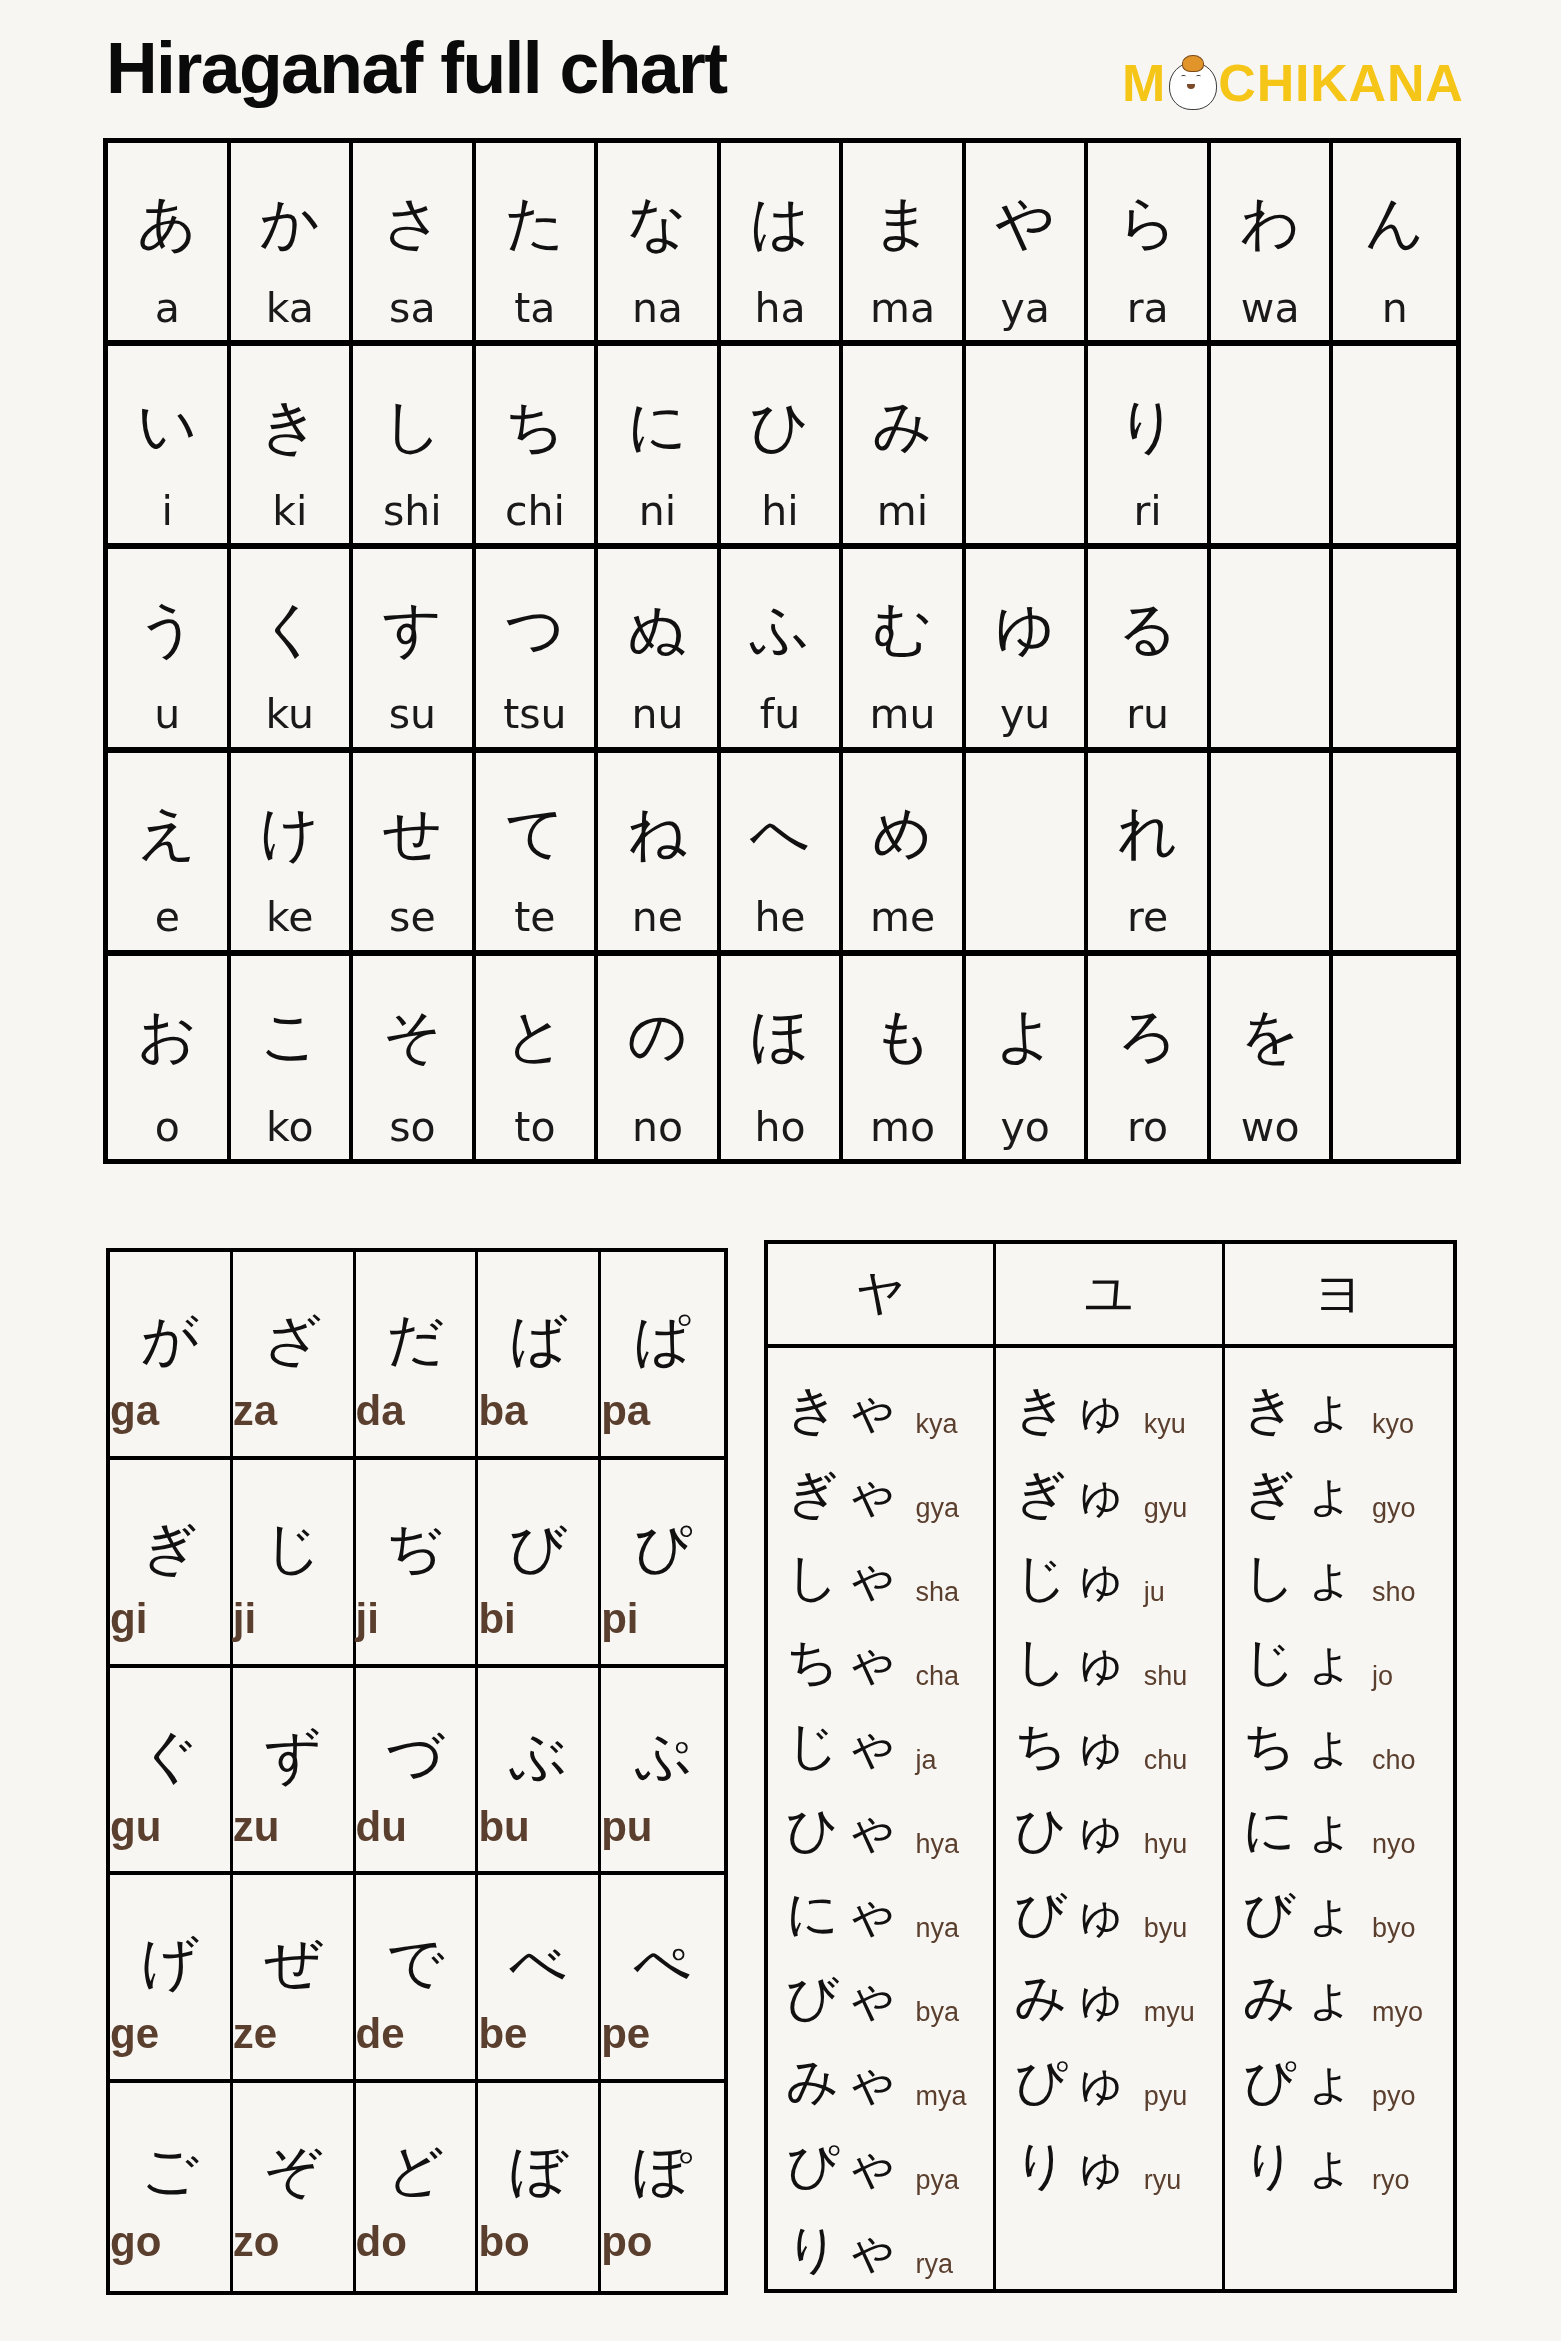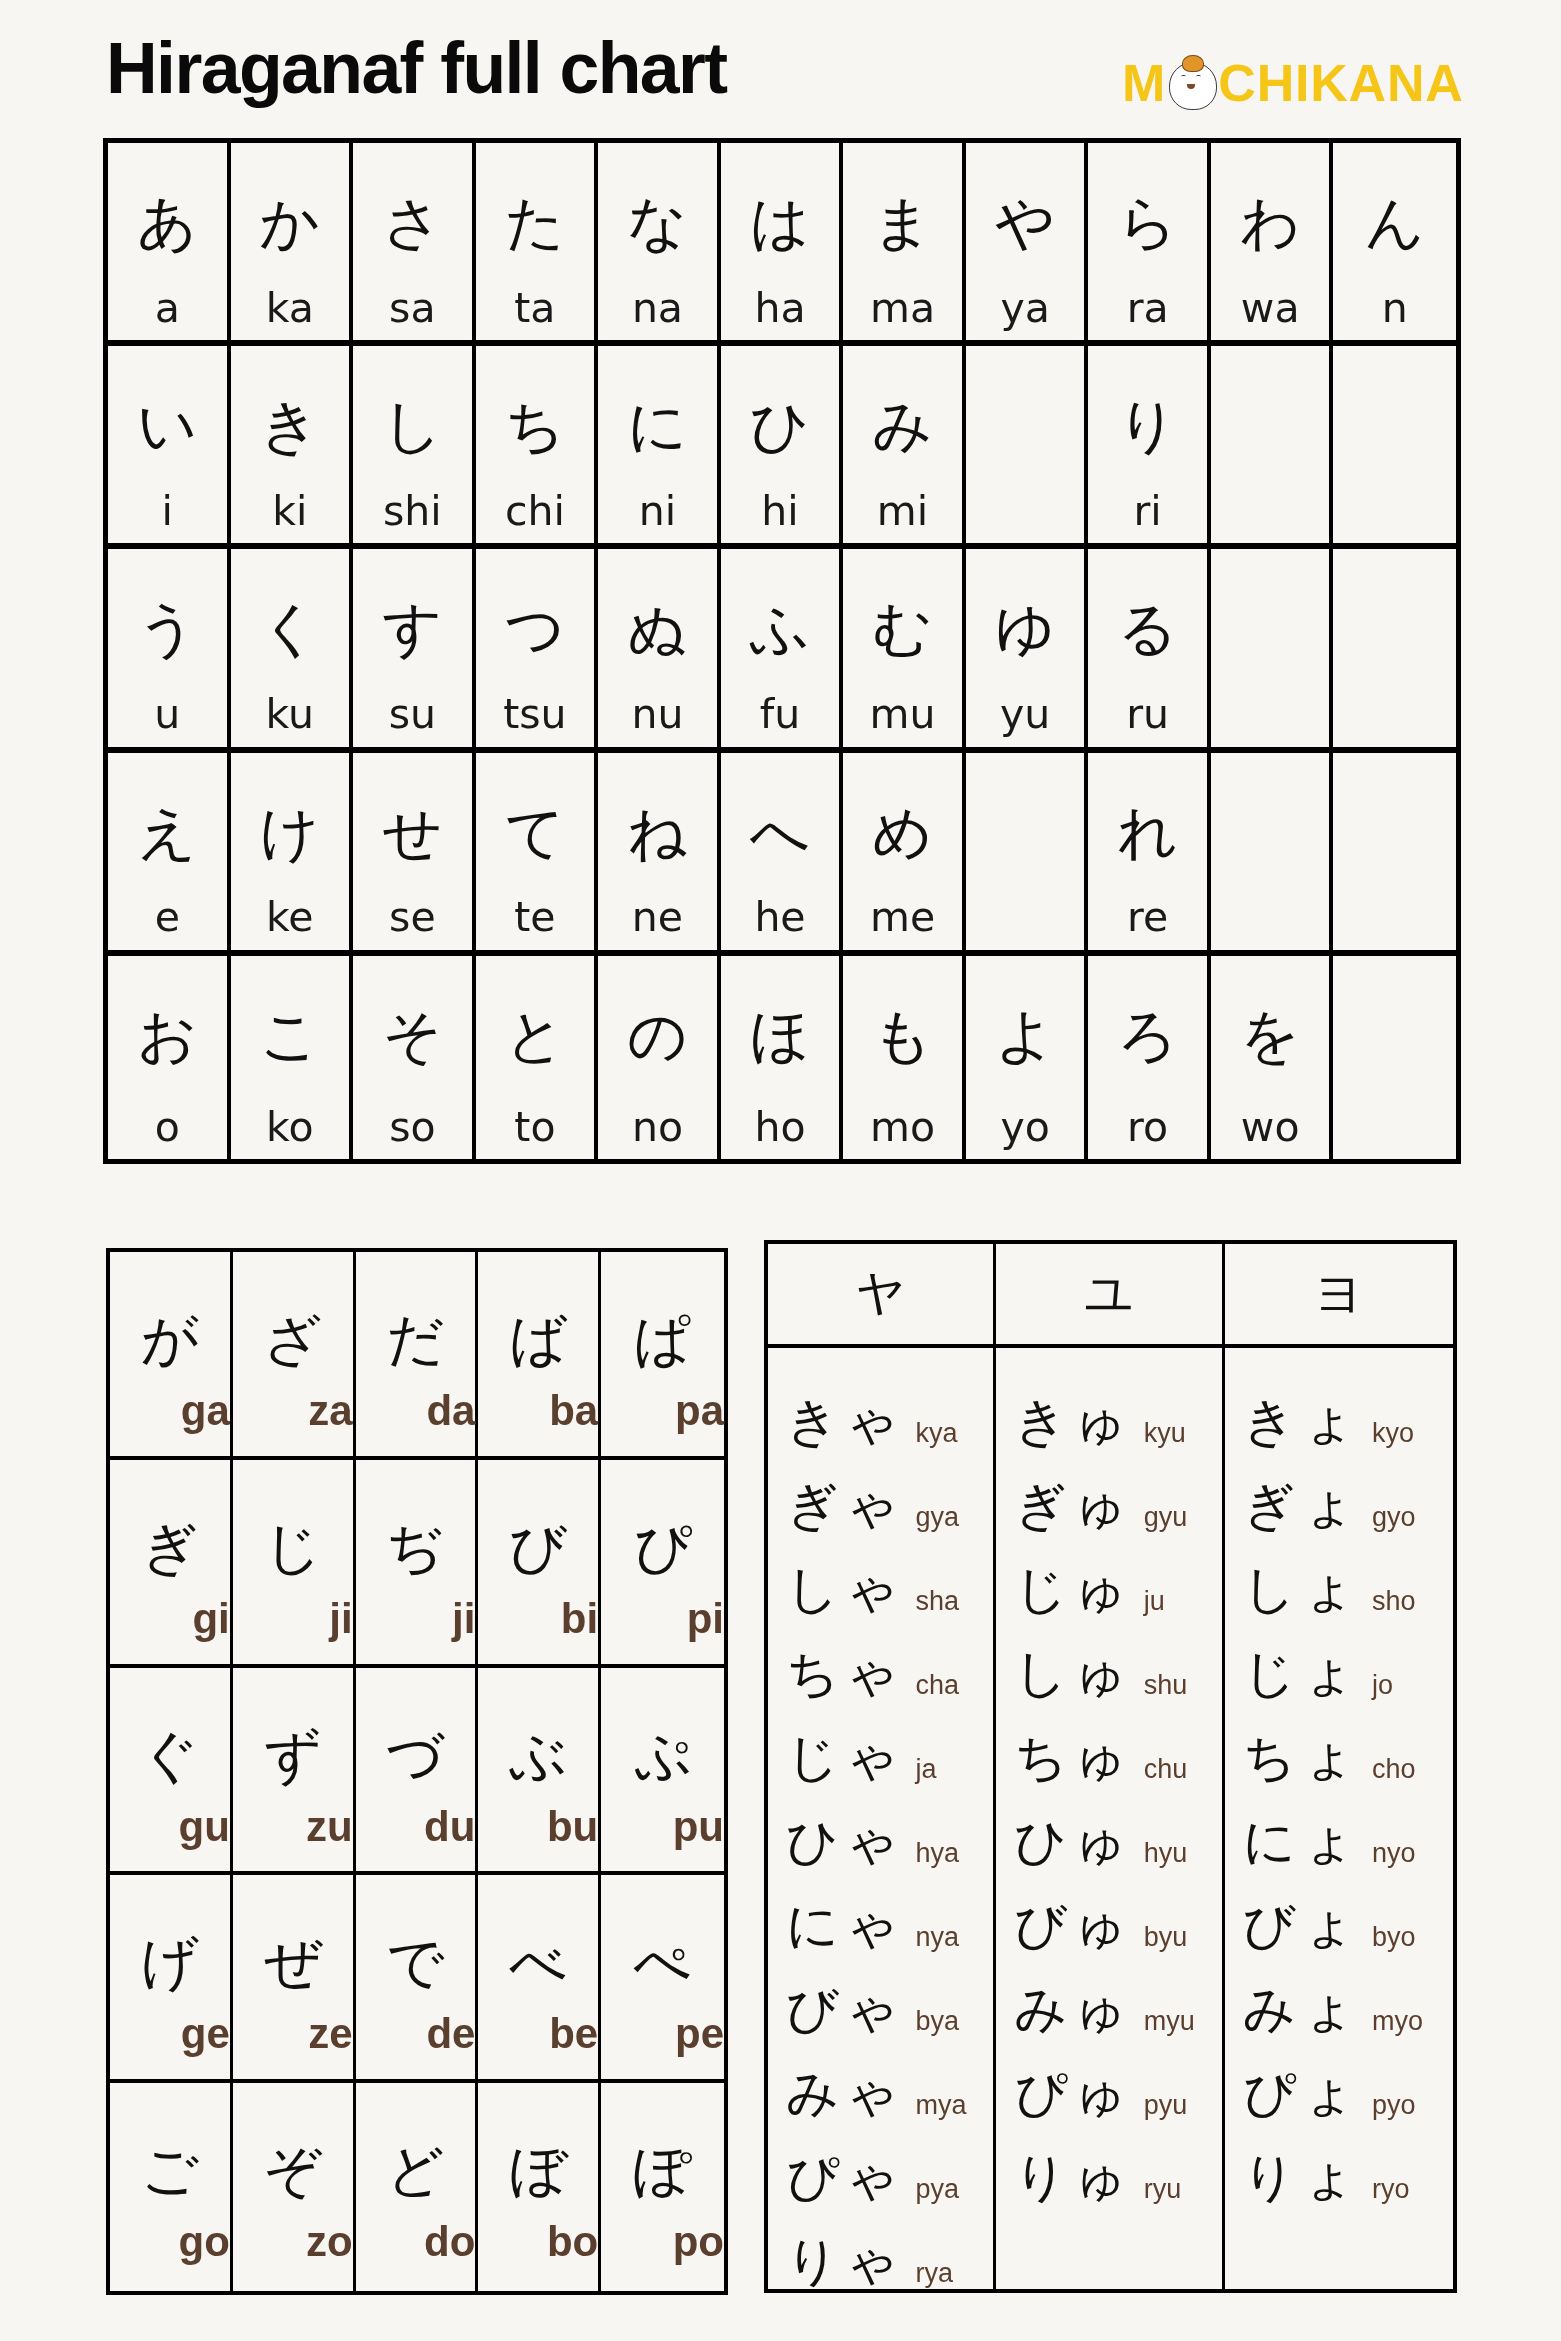--- a/index.html
+++ b/index.html
@@ -76,21 +76,21 @@
     border-right: 3.3px solid #000; border-bottom: 4.1px solid #000;
     position: relative; box-sizing: border-box;
   }
   .daku-grid .cell.last-col { border-right: none; }
   .daku-grid .cell.last-row { border-bottom: none; }
   .daku-grid .kana {
     position: absolute; top: 59px; left: 0; right: 0; text-align: center;
     font-size: 57px; line-height: 1; color: #111;
   }
   .daku-grid .romaji {
-    position: absolute; top: 138px; left: 0; right: 0; text-align: right;
+    position: absolute; top: 138px; left: 0; right: 0; text-align: left;
     font-size: 42px; line-height: 1; color: #5a3f2e; font-weight: 700;
     font-family: "Liberation Sans", sans-serif;
   }
 
   
   .yoon {
     position: absolute; left: 764px; top: 1240px; width: 693px; height: 1053px;
     border: 4.9px solid #000; box-sizing: border-box;
     display: grid; grid-template-columns: repeat(3, 1fr);
     grid-template-rows: 104px 1fr;
@@ -99,21 +99,21 @@
     border-right: 3.3px solid #000; border-bottom: 4.9px solid #000;
     display: flex; align-items: center; justify-content: center;
     font-size: 49px; color: #111; box-sizing: border-box;
   }
   .yoon .col {
     border-right: 3.3px solid #000; box-sizing: border-box;
     padding: 14.6px 0 0 18px; display: flex; flex-direction: column;
   }
   .yoon .head.last, .yoon .col.last { border-right: none; }
   .yoon .row {
-    height: 84px; display: flex; align-items: flex-end; white-space: nowrap;
+    height: 84px; display: flex; align-items: center; white-space: nowrap;
   }
   .yoon .yk {
     font-size: 52px; line-height: 1; color: #111; letter-spacing: 6.5px; margin-top: 8.1px;
   }
   .yoon .yr {
     font-size: 27px; color: #5a3f2e; margin-left: 10px; margin-top: 39px; line-height: 1;
     font-family: "Liberation Sans", sans-serif;
   }
 </style>
 </head>

